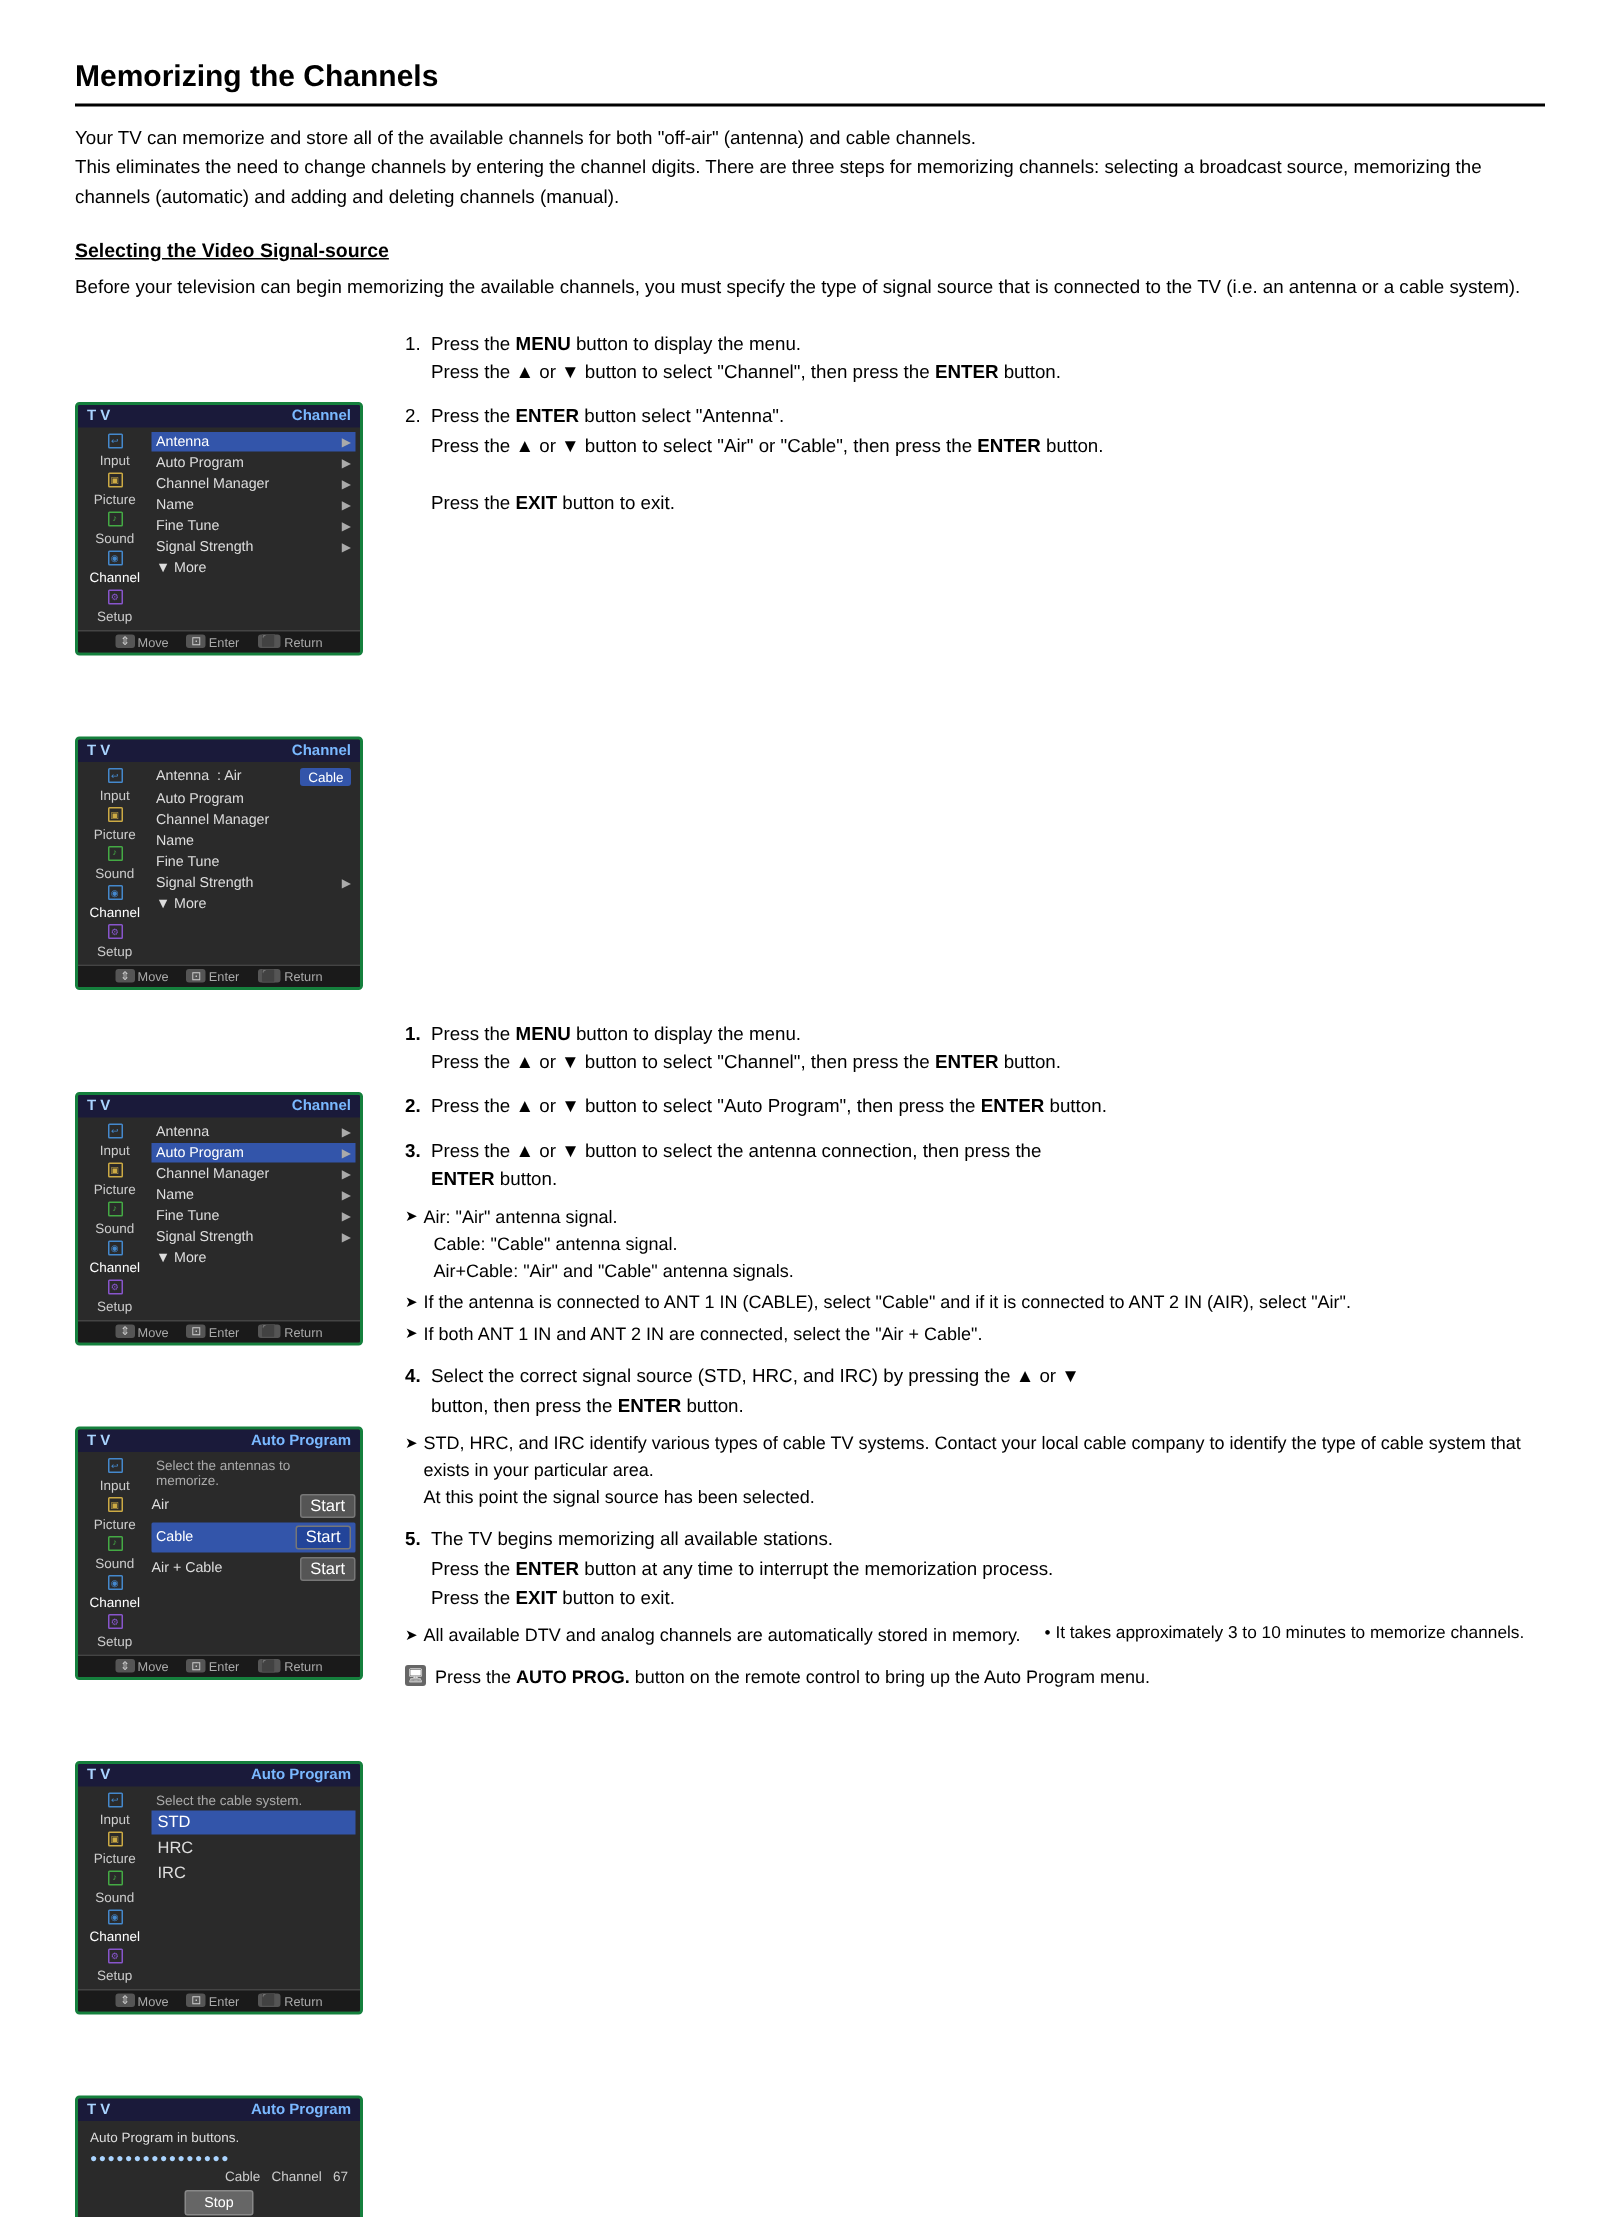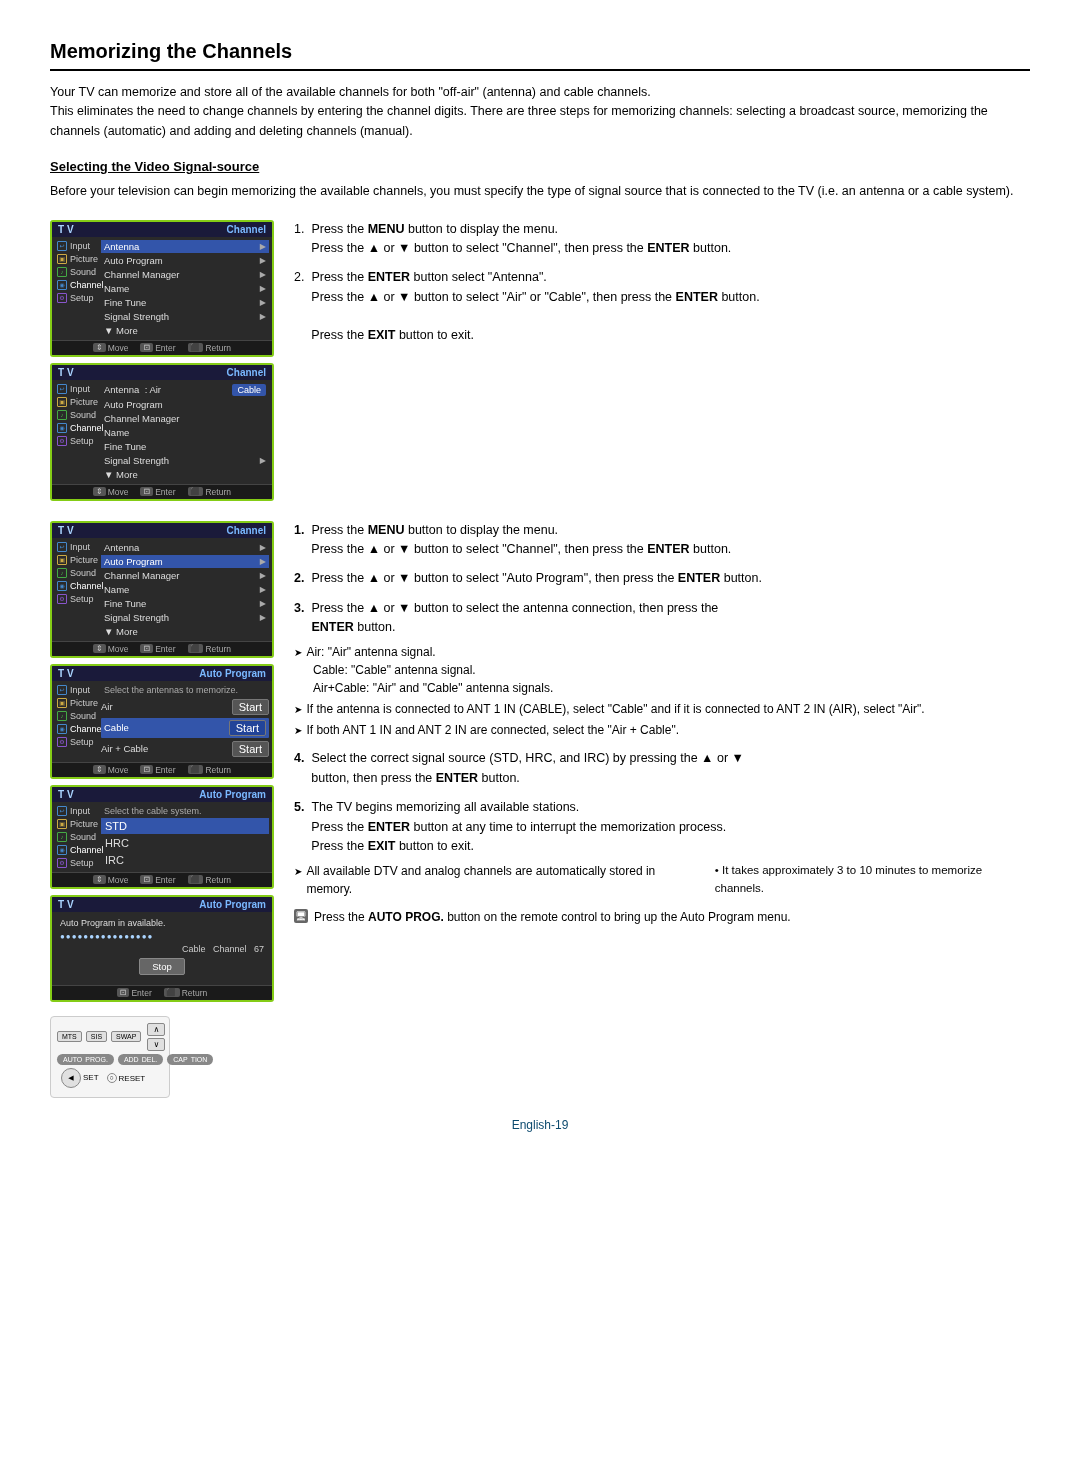--- a/index.html
+++ b/index.html
@@ -50,26 +50,27 @@
 
     .col-text {
       flex: 1;
       font-size: 12.5px;
       line-height: 1.55;
     }
 
     
     .tv-screen {
       background: #2a2a2a;
-      border: 2px solid #84cc16;
+      border: 2px solid #15803d;
       border-radius: 3px;
-      width: 224px;
+      width: 192px;
       font-size: 10px;
       color: #fff;
       overflow: hidden;
+      margin-top: 48px;
     }
 
     .tv-header {
       display: flex;
       justify-content: space-between;
       background: #1a1a3a;
       padding: 2px 6px;
       font-size: 10px;
       font-weight: bold;
       color: #aad4ff;
@@ -92,20 +93,21 @@
       padding-right: 3px;
     }
 
     .tv-sidebar-item {
       display: flex;
       align-items: center;
       gap: 3px;
       padding: 1px 2px;
       font-size: 9px;
       color: #ccc;
+      flex-direction: column;
     }
 
     .tv-sidebar-item.active {
       color: #fff;
     }
 
     .tv-sidebar-icon {
       width: 10px;
       height: 10px;
       border: 1px solid #777;
@@ -652,21 +654,21 @@
           <span><span class="badge">⬛</span> Return</span>
         </div>
       </div>
 
       <div class="tv-screen">
         <div class="tv-header">
           <span>T V</span>
           <span class="channel-label">Auto Program</span>
         </div>
         <div style="padding: 6px 8px;">
-          <div style="font-size:9px; color:#ddd; margin-bottom:4px;">Auto Program in available.</div>
+          <div style="font-size:9px; color:#ddd; margin-bottom:4px;">Auto Program in buttons.</div>
           <div style="display:flex; justify-content:space-between; align-items:center; margin-bottom:3px;">
             <div style="font-size:8px; color:#aad4ff; letter-spacing:1px;">●●●●●●●●●●●●●●●●</div>
           </div>
           <div style="font-size:9px; color:#ccc; text-align:right; margin-bottom:4px;">Cable &nbsp; Channel &nbsp; 67</div>
           <div class="tv-stop-btn">Stop</div>
         </div>
         <div class="tv-footer">
           <span><span class="badge">⊡</span> Enter</span>
           <span><span class="badge">⬛</span> Return</span>
         </div>
@@ -725,20 +727,23 @@
           &nbsp;&nbsp;&nbsp;&nbsp;&nbsp;<b>ENTER</b> button.
           <div style="margin-top:6px;">
             <div class="arrow-item">Air: "Air" antenna signal.<br>&nbsp;&nbsp;Cable: "Cable" antenna signal.<br>&nbsp;&nbsp;Air+Cable: "Air" and "Cable" antenna signals.</div>
             <div class="arrow-item">If the antenna is connected to ANT 1 IN (CABLE), select "Cable" and if it is connected to ANT 2 IN (AIR), select "Air".</div>
             <div class="arrow-item">If both ANT 1 IN and ANT 2 IN are connected, select the "Air + Cable".</div>
           </div>
         </li>
         <li style="margin-bottom:10px;">
           <b>4.</b>&nbsp;&nbsp;Select the correct signal source (STD, HRC, and IRC) by pressing the ▲ or ▼<br>
           &nbsp;&nbsp;&nbsp;&nbsp;&nbsp;button, then press the <b>ENTER</b> button.
+          <div style="margin-top:6px;">
+            <div class="arrow-item">STD, HRC, and IRC identify various types of cable TV systems. Contact your local cable company to identify the type of cable system that exists in your particular area.<br>At this point the signal source has been selected.</div>
+          </div>
         </li>
         <li style="margin-bottom:10px;">
           <b>5.</b>&nbsp;&nbsp;The TV begins memorizing all available stations.<br>
           &nbsp;&nbsp;&nbsp;&nbsp;&nbsp;Press the <b>ENTER</b> button at any time to interrupt the memorization process.<br>
           &nbsp;&nbsp;&nbsp;&nbsp;&nbsp;Press the <b>EXIT</b> button to exit.
           <div style="margin-top:6px;">
             <div class="arrow-item">All available DTV and analog channels are automatically stored in memory.
               <div class="sub-note">• It takes approximately 3 to 10 minutes to memorize channels.</div>
             </div>
           </div>

